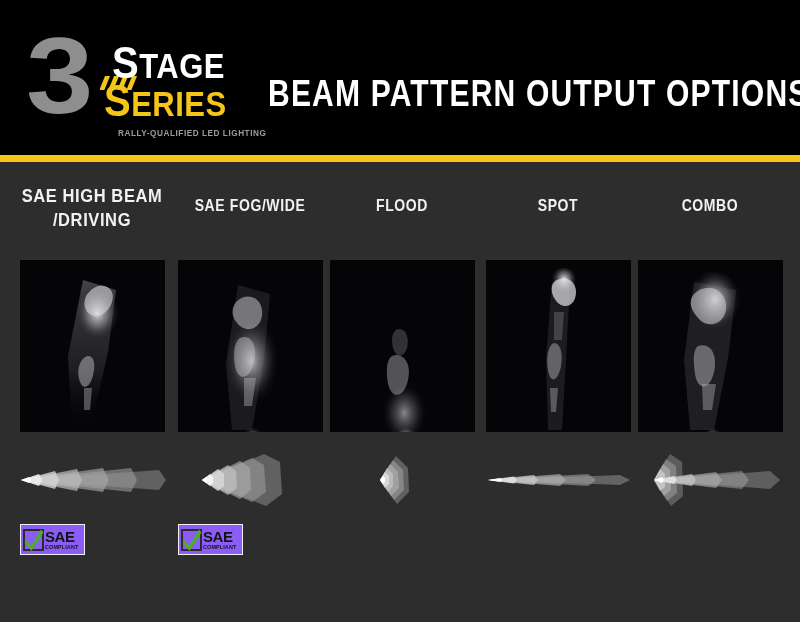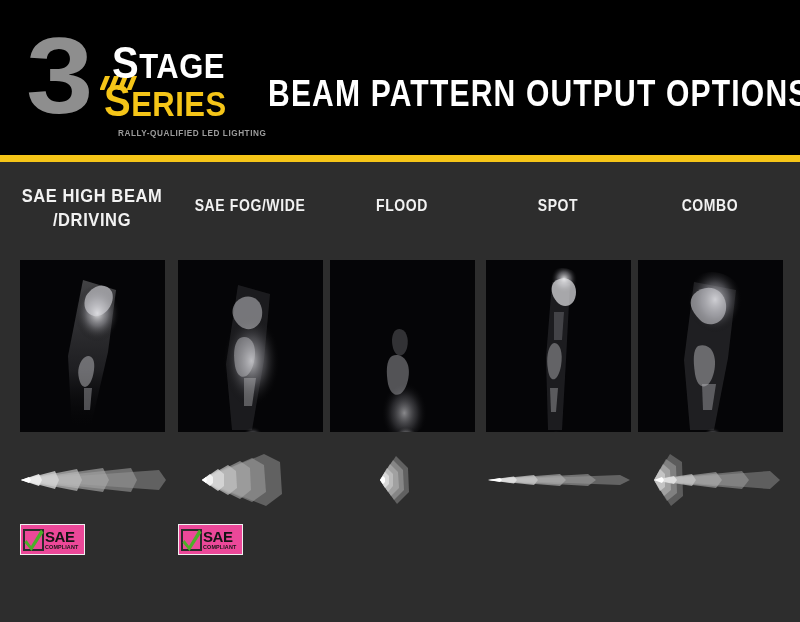--- a/index.html
+++ b/index.html
@@ -132,21 +132,21 @@
     width:152px;
     height:60px;
   }
 
   .badge {
     position:absolute;
     top:362px;
     left:4px;
     width:65px;
     height:31px;
-    background:#ec4899;
+    background:#8b5cf6;
     border:1px solid #f0f0f0;
     display:flex;
     align-items:center;
     padding-left:2px;
   }
   .badge-check { width:21px; height:26px; flex:0 0 21px; }
   .badge-txt { margin-left:1px; line-height:1; }
   .badge-sae {
     color:#141414;
     font-size:15px;

